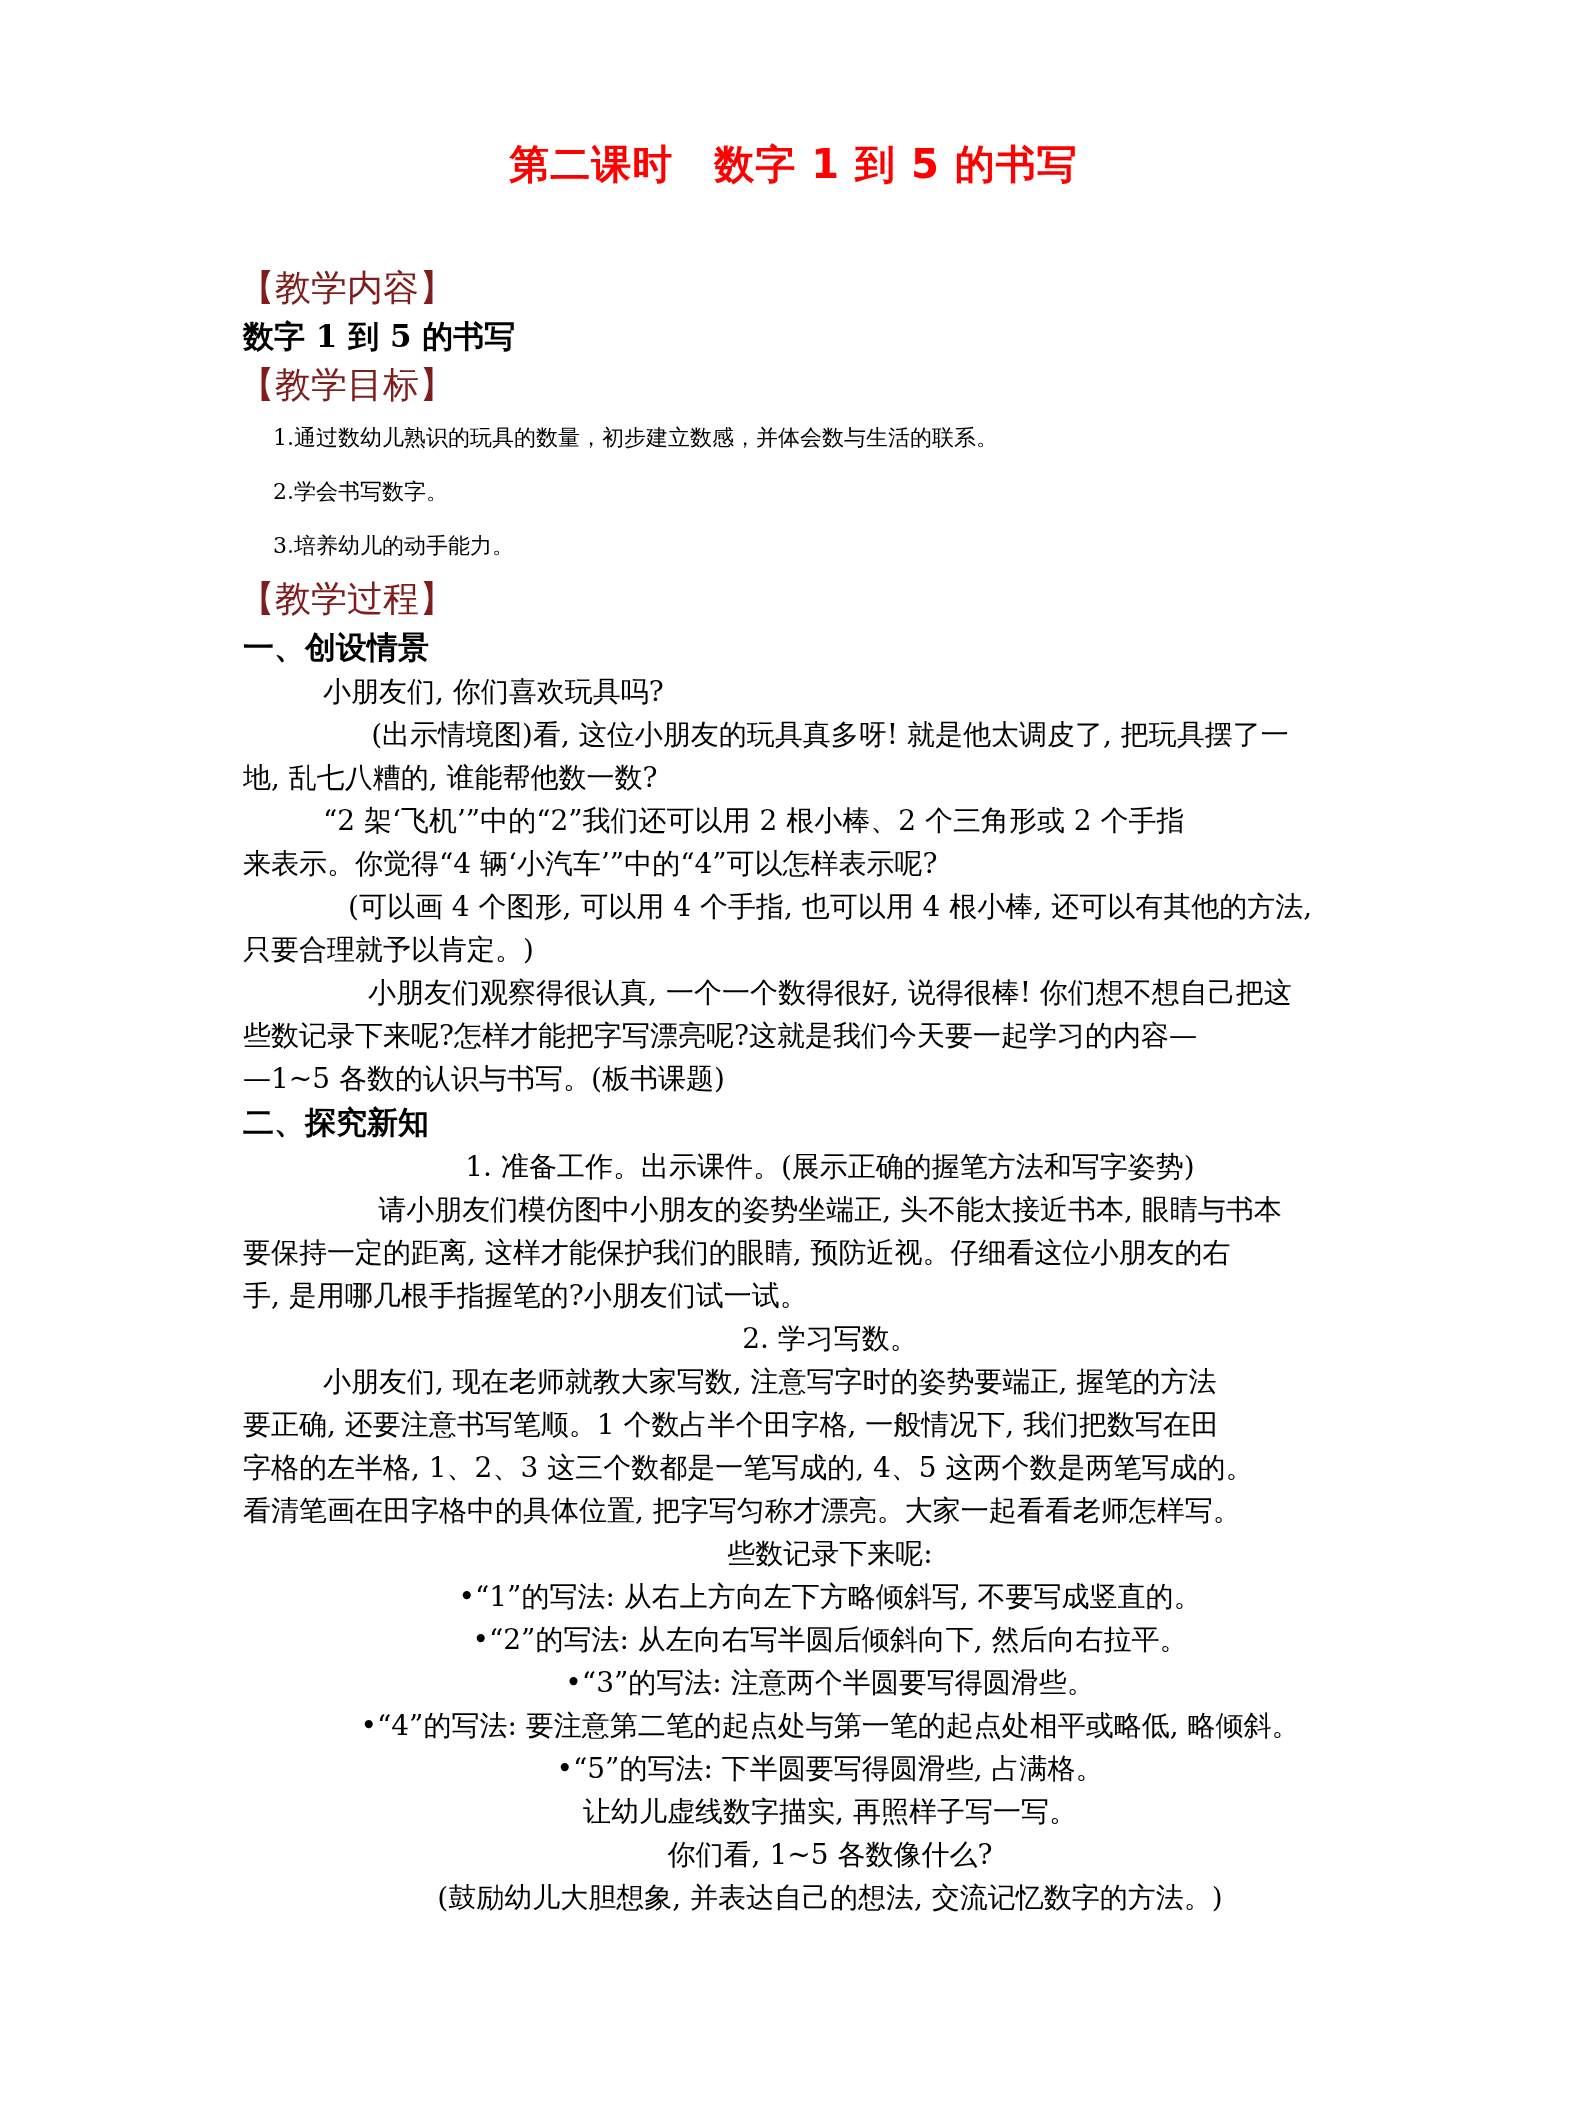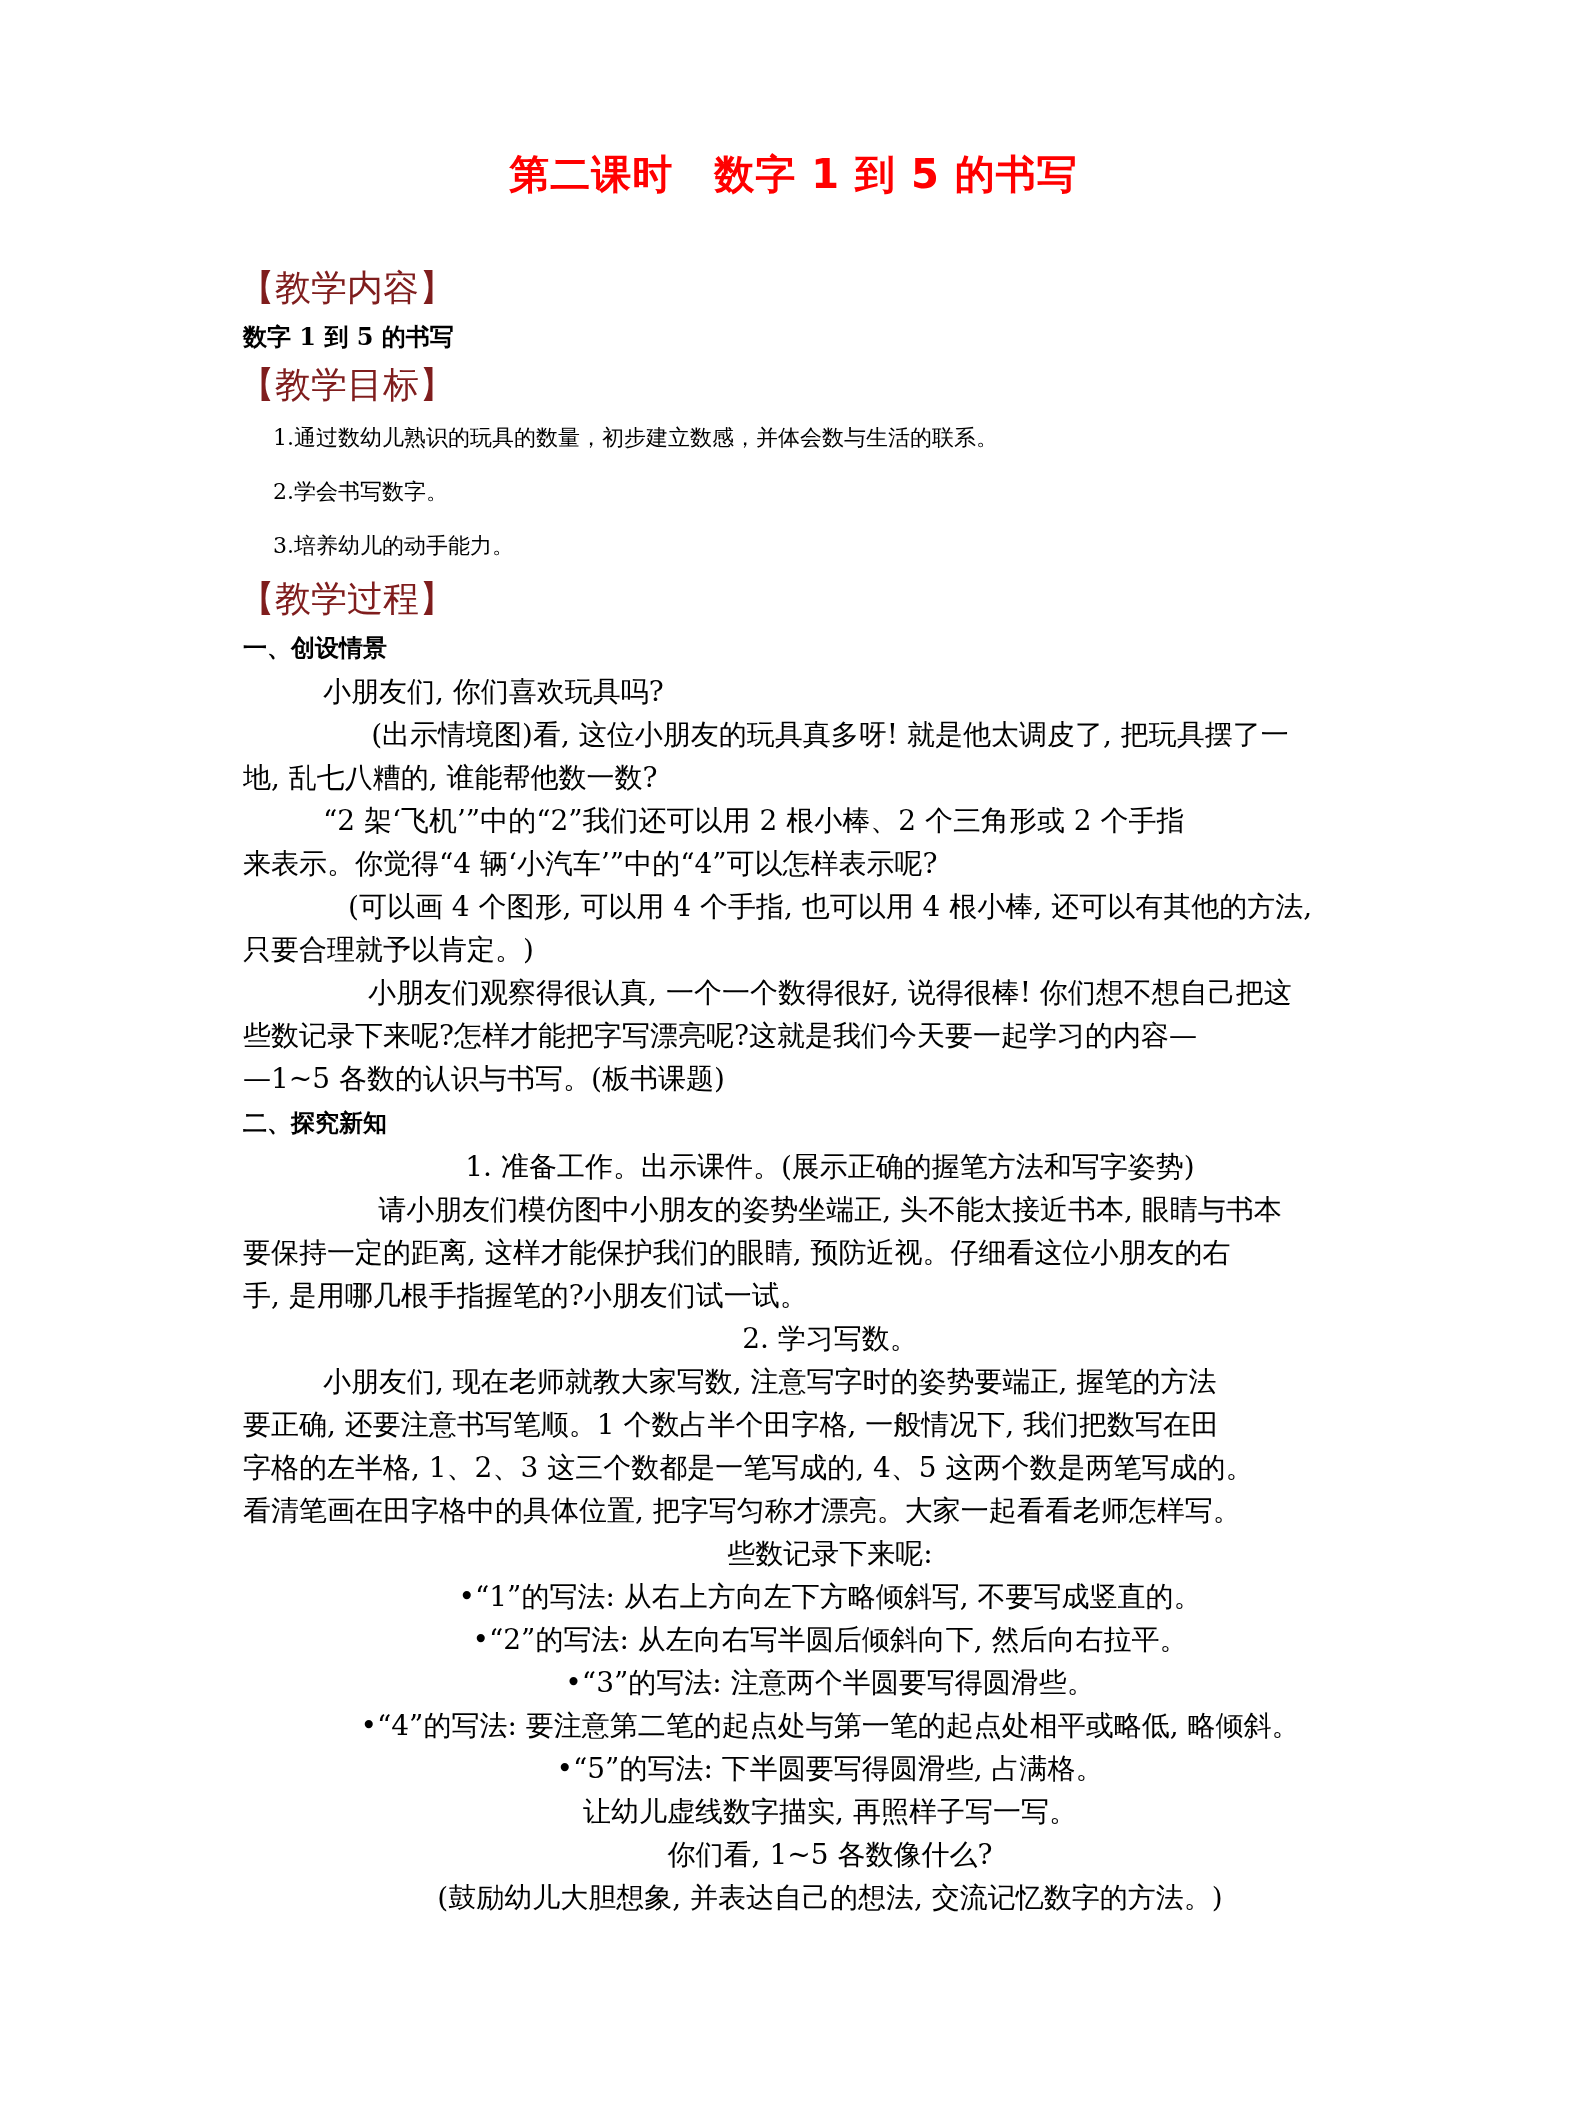--- a/index.html
+++ b/index.html
@@ -1,33 +1,33 @@
 <!DOCTYPE html>
 <html><head>
 <meta charset="utf-8">
 <style>
   html, body { margin: 0; padding: 0; background: #ffffff; }
   body { width: 1587px; height: 2119px; position: relative; overflow: hidden; }
   .page { position: absolute; left: 0; top: 0; width: 1587px; height: 2119px; }
   .title {
-    position: absolute; left: 0; top: 146px; width: 1587px; text-align: center;
+    position: absolute; left: 0; top: 136px; width: 1587px; text-align: center;
     font-family: "DejaVu Sans", "Liberation Sans", sans-serif; font-weight: bold;
     font-size: 40px; color: #ff0000; letter-spacing: 1px; line-height: 56px;
   }
   .content {
     position: absolute; left: 243px; top: 262px; width: 1110px;
     font-family: "DejaVu Serif", "Liberation Serif", serif; color: #000;
   }
   .heading {
     font-family: "DejaVu Serif", "Liberation Serif", serif;
     font-size: 36px; color: #7f1d1d; line-height: 52px; height: 52px;
     margin-left: -4px;
   }
   .line { font-size: 28px; line-height: 43px; white-space: nowrap; }
-  .sub-title { font-size: 24px; line-height: 45px; font-weight: bold; }
+  .sub-title { font-size: 31px; line-height: 45px; font-weight: bold; }
   .goal { font-size: 22px; line-height: 54px; padding-left: 30px; }
   .indent2 { padding-left: 64px; text-align: center; }
   .indent3 { padding-left: 80px; }
 </style>
 </head>
 <body>
 
 <div class="page">
   <div class="title">第二课时　数字 1 到 5 的书写</div>
 

